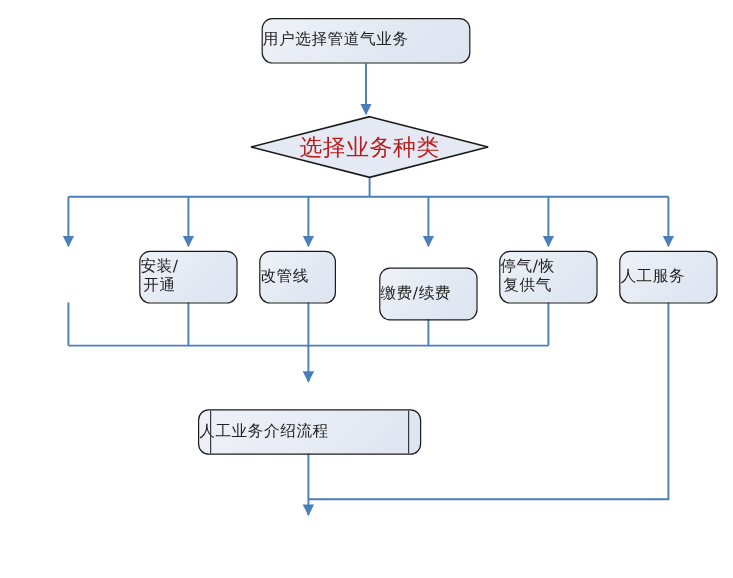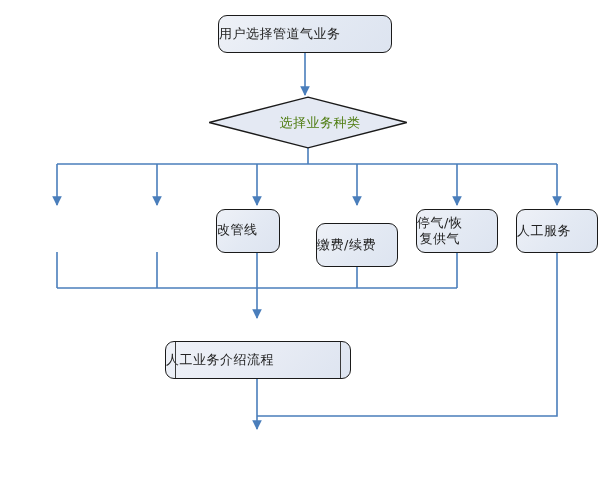--- a/index.html
+++ b/index.html
@@ -12,22 +12,22 @@
             background:linear-gradient(135deg,#eef1f7 0%,#e3e9f3 55%,#dde4f0 100%);}
   .stadium{border:1.3px solid #1a1a1a;border-radius:999px;
            background:linear-gradient(135deg,#eef1f7 0%,#e3e9f3 55%,#dde4f0 100%);}
   .predef{border:1.3px solid #1a1a1a;border-radius:9px;
           background:linear-gradient(135deg,#eef1f7 0%,#e7ebf4 55%,#dde4f0 100%);}
   .predef:before,.predef:after{content:"";position:absolute;top:0;bottom:0;width:0;border-left:1.2px solid #3b3b3b;}
   .predef:before{left:9px;}
   .predef:after{right:9px;}
   .diamond-wrap{position:absolute;}
   .diamond-wrap svg{position:absolute;left:0;top:0;}
-  .diamond-label{position:absolute;left:12px;top:0;width:100%;height:100%;display:flex;
-                 align-items:center;justify-content:center;color:#4d7c0f;font-size:13px;letter-spacing:.5px;}
+  .diamond-label{position:absolute;left:0;top:0;width:100%;height:100%;display:flex;
+                 align-items:center;justify-content:center;color:#b91c1c;font-size:19px;letter-spacing:.5px;}
   .two-line{white-space:pre-line;line-height:1.25;}
 </style>
 </head>
 <body>
 
 <div id="canvas">
 
   <svg id="wires" viewBox="0 0 611 482">
     <defs>
       <marker id="arrow" markerWidth="9" markerHeight="9" refX="5.4" refY="3" orient="auto">
@@ -67,20 +67,24 @@
     <span>用户选择管道气业务</span>
   </div>
 
   <div class="diamond-wrap" style="left:208px;top:96px;width:200px;height:53px;">
     <svg width="200" height="53" viewBox="0 0 200 53">
       <polygon points="100,1.2 198.8,26.5 100,51.8 1.2,26.5" fill="#e4e9f3" stroke="#1a1a1a" stroke-width="1.3"></polygon>
     </svg>
     <div class="diamond-label">选择业务种类</div>
   </div>
 
+  <div class="node roundbox" style="left:116px;top:209px;width:82px;height:44px;">
+    <span class="two-line">安装/
+开通</span>
+  </div>
   <div class="node roundbox" style="left:216px;top:209px;width:64px;height:44px;font-family:Liberation Mono, monospace;">
     <span class="two-line">改管线</span>
   </div>
   <div class="node roundbox" style="left:316px;top:209px;width:82px;height:44px;margin-top:14px;">
     <span class="two-line">缴费/续费</span>
   </div>
   <div class="node roundbox" style="left:416px;top:209px;width:82px;height:44px;">
     <span class="two-line">停气/恢
 复供气</span>
   </div>

